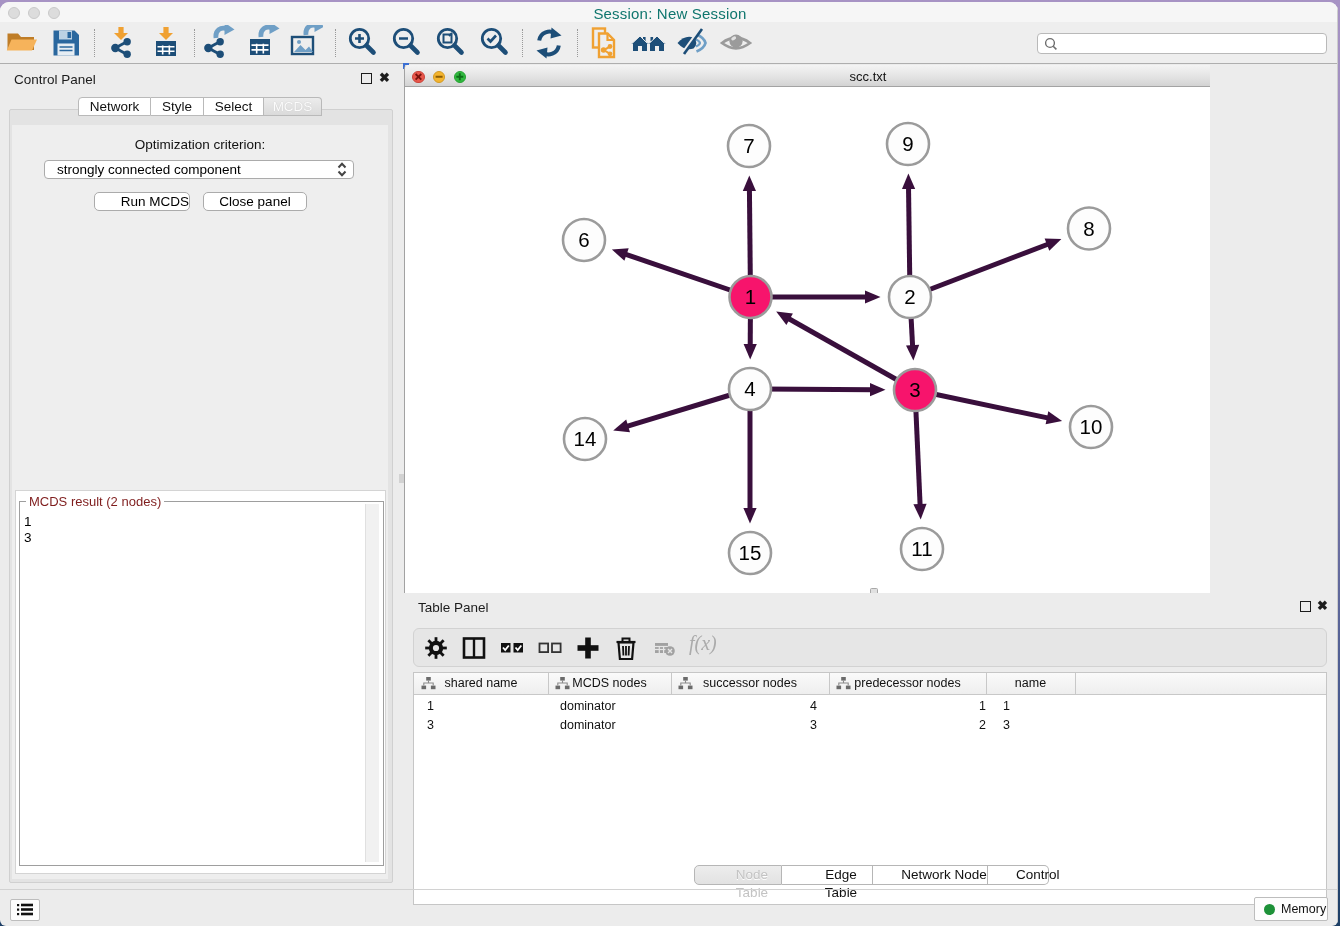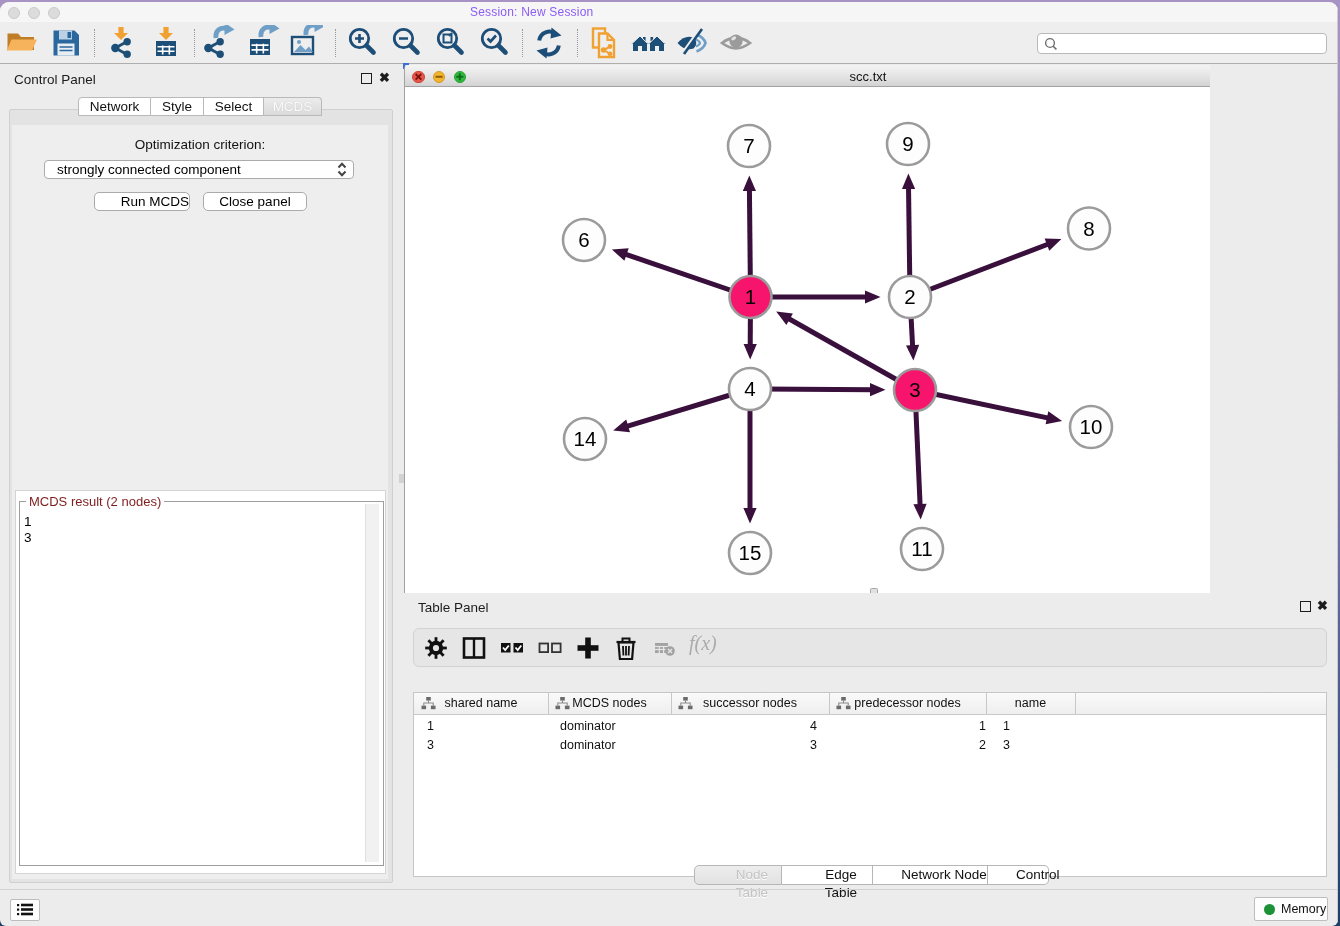--- a/index.html
+++ b/index.html
@@ -5,22 +5,22 @@
   body{width:1340px;height:926px;overflow:hidden;position:relative;
        font-family:"Liberation Sans",sans-serif;
        background:linear-gradient(180deg,#a793c4 0%,#8f84b4 40%,#41568b 80%,#1d3f66 100%);}
   #win{position:absolute;left:0;top:2px;width:1338px;height:924px;
        background:#ececec;border-radius:9px 9px 6px 6px;overflow:hidden;}
   
   #titlebar{position:absolute;left:0;top:0;width:1338px;height:20px;background:#f6f6f6;
             border-bottom:1px solid #d8d8d8;}
   .tl{position:absolute;top:5px;width:12px;height:12px;border-radius:50%;
       background:#dcdcdc;border:1px solid #c9c9c9;box-sizing:border-box;}
-  #apptitle{position:absolute;top:3px;left:470px;width:400px;text-align:left;
-            font-size:12px;color:#8b5cf6;letter-spacing:0.2px;}
+  #apptitle{position:absolute;top:3px;left:470px;width:400px;text-align:center;
+            font-size:15px;color:#0f766e;letter-spacing:0.2px;}
   
   #toolbar{position:absolute;left:0;top:20px;width:1338px;height:41px;background:#eeeeee;
            border-bottom:1px solid #aeaeae;}
   .sep{position:absolute;top:7px;height:28px;width:0;border-left:1px dotted #999;}
   .ticon{position:absolute;top:3px;width:36px;height:36px;}
   #searchbox{position:absolute;left:1037px;top:31px;width:288px;height:19px;background:#fff;
              border:1px solid #b9b9b9;border-radius:4px;}
   
   #cptitle{position:absolute;left:14px;top:70px;font-size:13.5px;color:#1c1c1c;}
   .hdrbtn-sq{position:absolute;width:9px;height:9px;border:1.6px solid #1c1c1c;background:transparent;}
@@ -45,21 +45,21 @@
   #netwin{position:absolute;left:404px;top:63px;width:806px;height:528px;
           border-left:1px solid #a2a2a2;border-radius:4px 0 0 0;box-sizing:border-box;overflow:hidden;}
   #nettitle{position:absolute;left:0;top:0;width:100%;height:21px;
             background:linear-gradient(180deg,#f4f4f4,#e2e2e2 60%,#d3d3d3);border-bottom:1px solid #a3a3a3;}
   .ntl{position:absolute;top:5.5px;width:12.5px;height:12.5px;border-radius:50%;box-sizing:border-box;}
   #netcanvas{position:absolute;left:0;top:22px;width:933px;height:506px;background:#fff;}
   
   #tptitle{position:absolute;left:418px;top:598px;font-size:13.5px;color:#1c1c1c;}
   #tptoolbar{position:absolute;left:413px;top:626px;width:914px;height:39px;background:#e6e6e6;
              border:1px solid #d2d2d2;border-radius:6px;box-sizing:border-box;}
-  #tptable{position:absolute;left:413px;top:690px;width:914px;height:185px;background:#fff;
+  #tptable{position:absolute;left:413px;top:670px;width:914px;height:233px;background:#fff;
            border:1px solid #c6c6c6;box-sizing:border-box;padding-left:18px;}
   #thead{position:absolute;left:0;top:0;width:100%;height:21px;
          background:linear-gradient(180deg,#fafafa,#eeeeee);border-bottom:1px solid #c8c8c8;}
   .thsep{position:absolute;top:0;height:21px;width:0;border-left:1px solid #c8c8c8;}
   .th{position:absolute;top:3px;font-size:12.5px;color:#111;text-align:center;}
   .td{position:absolute;font-size:12.5px;color:#111;}
   .btab{position:absolute;top:863px;height:20px;box-sizing:border-box;border:1px solid #b6b6b6;
         background:#fff;font-size:13.5px;color:#111;text-align:center;line-height:18px;padding-left:28px;}
   #statussep{position:absolute;left:0;top:887px;width:1338px;border-top:1px solid #d2d2d2;}
   #listbtn{position:absolute;left:10px;top:897px;width:28px;height:20px;background:#fdfdfd;

